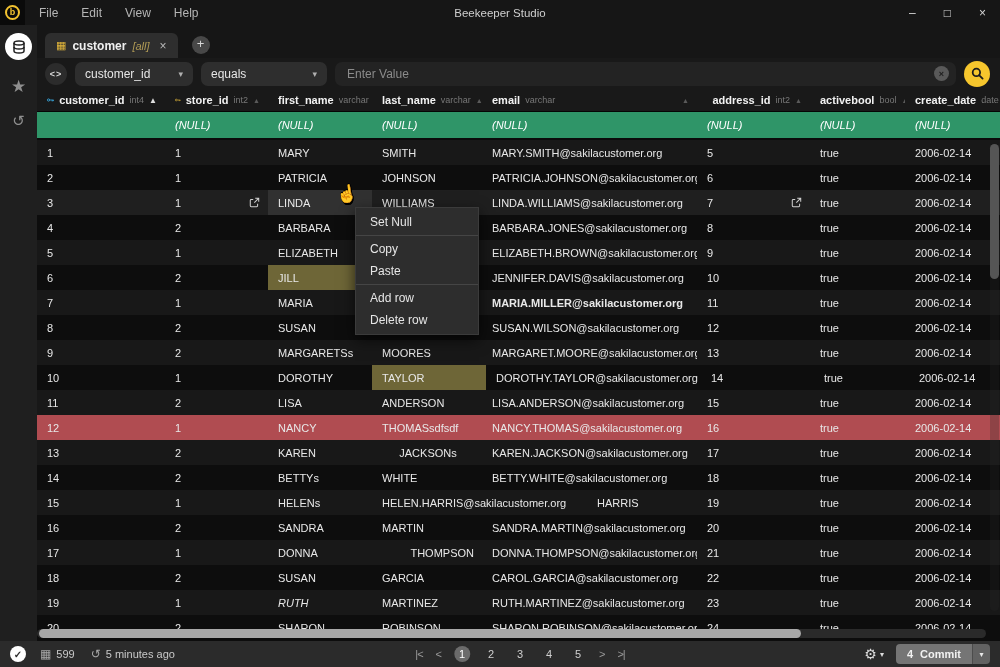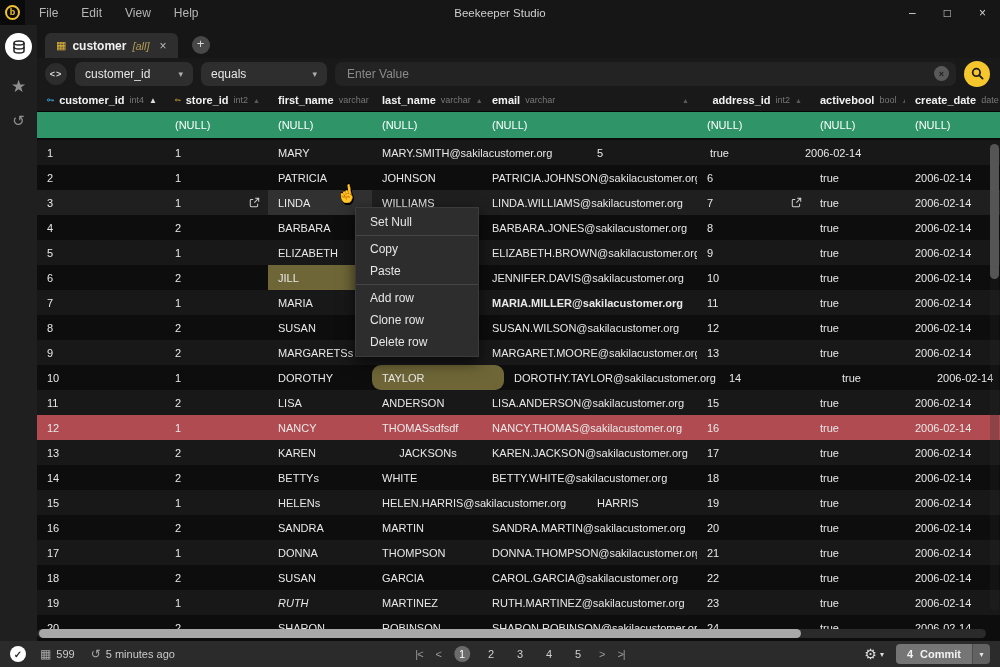--- a/index.html
+++ b/index.html
@@ -49,21 +49,21 @@
   .searchbtn{width:26px;height:26px;border-radius:50%;background:#f6c62d;display:flex;align-items:center;justify-content:center;}
 
   
   .grid{position:relative;flex:1;background:#0d0d0d;overflow:hidden;}
   .thead{height:23px;background:#191919;display:flex;border-bottom:1px solid #050505;}
   .th{display:flex;align-items:center;gap:5px;padding:0 8px 0 10px;flex:none;overflow:hidden;}
   .cname{font-size:11px;font-weight:bold;color:#f2f2f2;white-space:nowrap;}
   .ctype{font-size:9px;color:#787878;white-space:nowrap;}
   .sort{margin-left:auto;font-size:7px;color:#5a5a5a;}
   .sort.on{color:#e0e0e0;font-size:8px;}
-  .nullrow{height:28px;background:#2f9568;display:flex;align-items:center;border-bottom:2px solid #0b0b0b;}
+  .nullrow{height:28px;background:#2f9568;display:flex;align-items:center;border-bottom:2px solid #0b0b0b;font-style:italic;}
   .nullrow .cell{color:#fff;}
   .row{height:25px;display:flex;align-items:stretch;}
   .row.odd{background:#181818;}
   .row.even{background:#0d0d0d;}
   .row.selected{background:#1f1f1f;}
   .row.deleted{background:#b04c51;}
   .cell{flex:none;display:flex;align-items:center;padding:0 8px 0 10px;font-size:11px;color:#e8e8e8;
         white-space:nowrap;overflow:hidden;}
   .cell.edited{background:#6e6637;}
   .cell.sel-cell{background:#313131;}
@@ -252,20 +252,23 @@
             <div class="row odd">
               <div class="cell" style="width: 128px;">
                 <span>1</span>
               </div>
               <div class="cell" style="width: 103px;">
                 <span>1</span>
               </div>
               <div class="cell" style="width: 104px;">
                 <span>MARY</span>
               </div>
+              <div class="cell" style="width: 110px;">
+                <span>SMITH</span>
+              </div>
               <div class="cell" style="width: 215px;">
                 <span>MARY.SMITH@sakilacustomer.org</span>
               </div>
               <div class="cell" style="width: 113px;">
                 <span>5</span>
               </div>
               <div class="cell" style="width: 95px;">
                 <span>true</span>
               </div>
               <div class="cell" style="width: 110px;">
@@ -495,21 +498,21 @@
             <div class="row even">
               <div class="cell" style="width: 128px;">
                 <span>10</span>
               </div>
               <div class="cell" style="width: 103px;">
                 <span>1</span>
               </div>
               <div class="cell" style="width: 104px;">
                 <span>DOROTHY</span>
               </div>
-              <div class="cell edited" style="width: 132px; border-radius: 9px;">
+              <div class="cell edited" style="width: 114px;">
                 <span>TAYLOR</span>
               </div>
               <div class="cell" style="width: 215px;">
                 <span>DOROTHY.TAYLOR@sakilacustomer.org</span>
               </div>
               <div class="cell" style="width: 113px;">
                 <span>14</span>
               </div>
               <div class="cell" style="width: 95px;">
                 <span>true</span>
@@ -677,21 +680,21 @@
             <div class="row odd">
               <div class="cell" style="width: 128px;">
                 <span>17</span>
               </div>
               <div class="cell" style="width: 103px;">
                 <span>1</span>
               </div>
               <div class="cell" style="width: 104px;">
                 <span>DONNA</span>
               </div>
-              <div class="cell" style="width: 110px;">
+              <div class="cell" style="width: 110px; justify-content: flex-end;">
                 <span>THOMPSON</span>
               </div>
               <div class="cell" style="width: 215px;">
                 <span>DONNA.THOMPSON@sakilacustomer.org</span>
               </div>
               <div class="cell" style="width: 113px;">
                 <span>21</span>
               </div>
               <div class="cell" style="width: 95px;">
                 <span>true</span>
@@ -827,21 +830,20 @@
     </div>
   </div>
 
   <div class="ctxmenu" id="ctxmenu">
       <div class="ctx-item">Set Null</div>
       <div class="ctx-sep"></div>
       <div class="ctx-item">Copy</div>
       <div class="ctx-item">Paste</div>
       <div class="ctx-sep"></div>
       <div class="ctx-item">Add row</div>
-      <div class="ctx-item">Clone row</div>
       <div class="ctx-item">Delete row</div>
     </div>
 
   <div class="cursor">
     <span>☝</span>
   </div>
 
 </div>
 
 </body></html>

